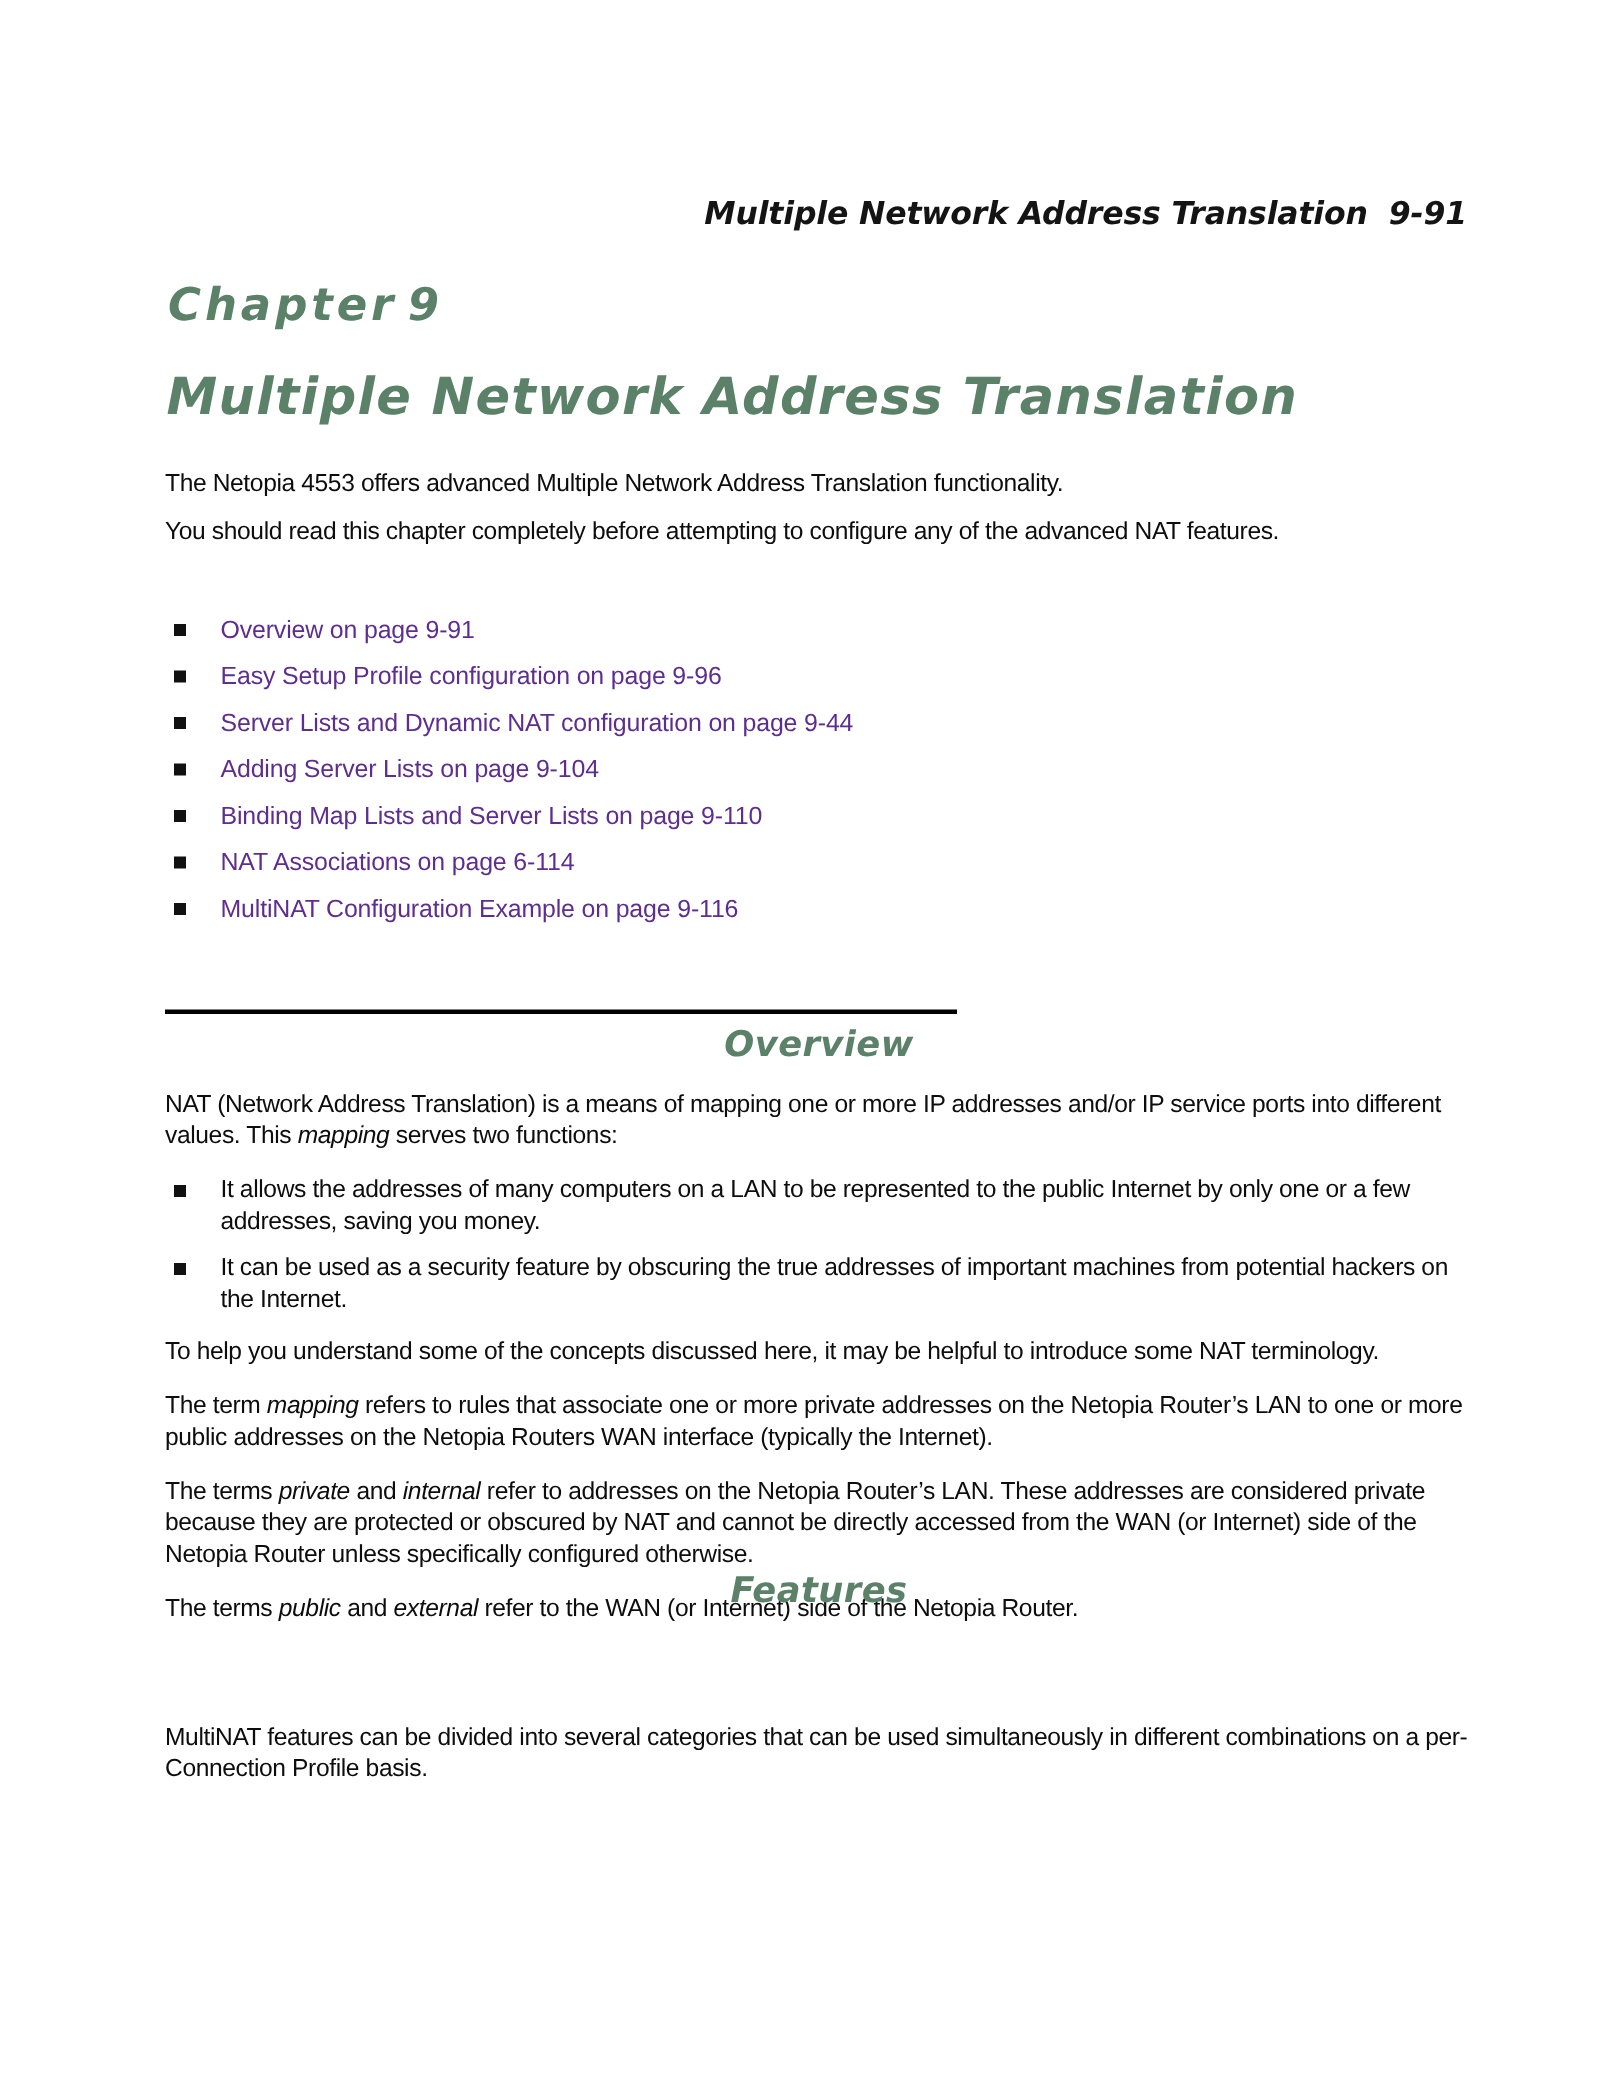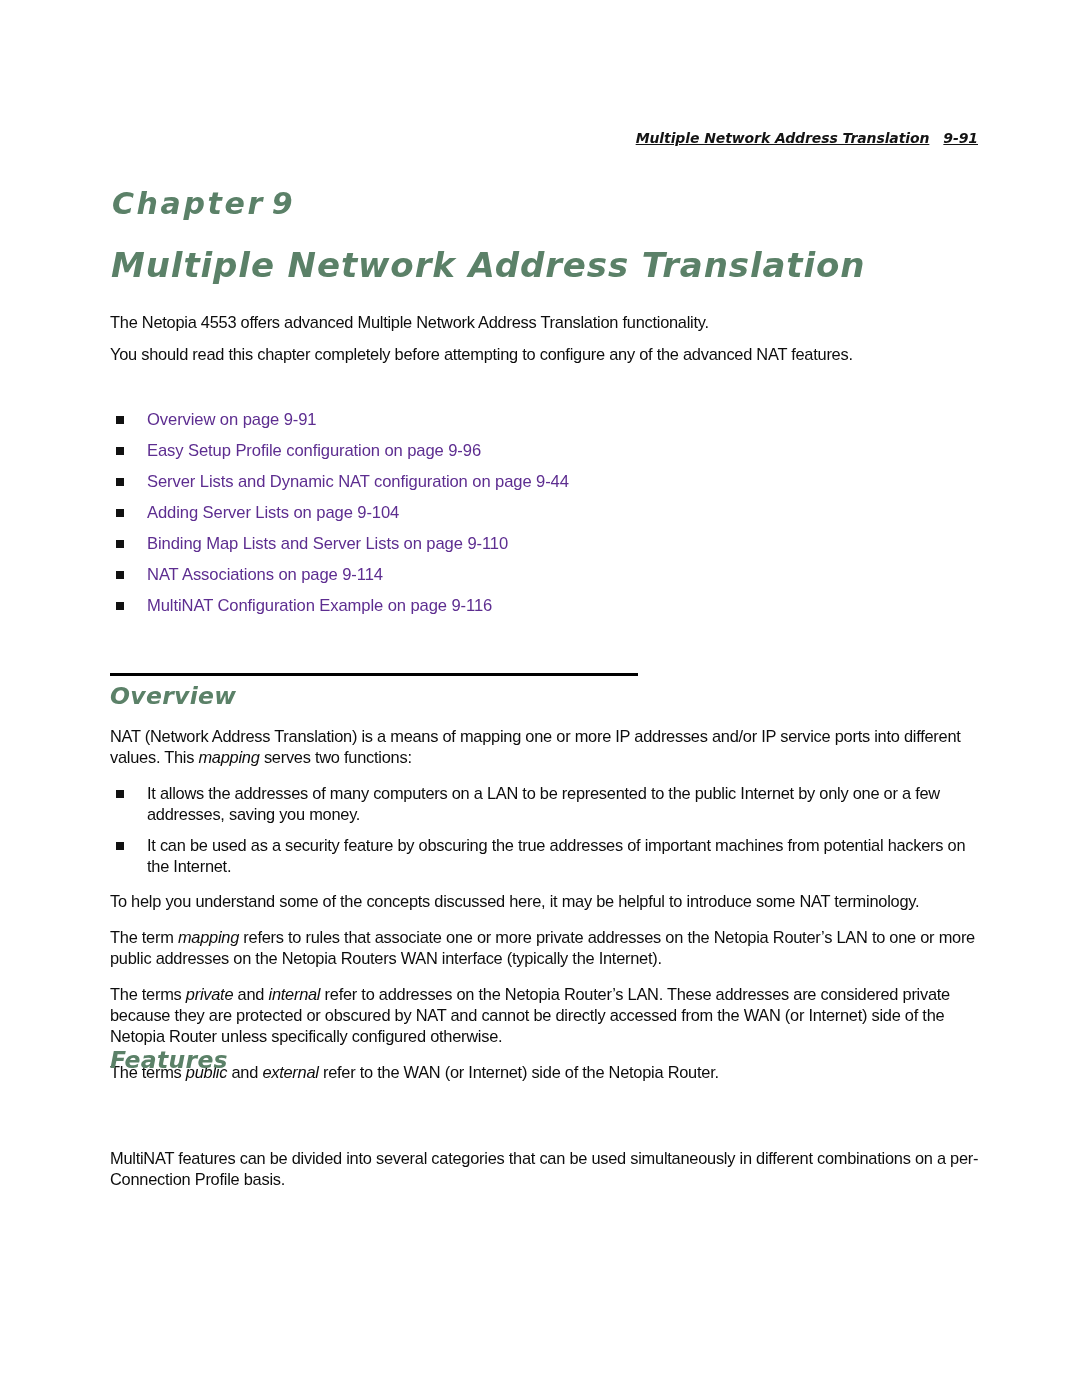--- a/index.html
+++ b/index.html
@@ -27,25 +27,24 @@
   
   .running-header {
     position: absolute;
     top: 130px;
     left: 110px;
     width: 868px;
     text-align: right;
     font-family: "DejaVu Sans", sans-serif;
     font-style: italic;
     font-weight: bold;
-    font-size: 14px;
+    font-size: 21px;
     letter-spacing: -0.1px;
     color: #141414;
     white-space: nowrap;
-    text-decoration: underline;
   }
   .running-header .hdr-page {
     margin-left: 14px;
   }
 
   
   .chapter-label {
     position: absolute;
     top: 186px;
     left: 112px;
@@ -150,20 +149,21 @@
     margin: 0;
   }
   h2.section-head {
     margin: 6px 0 0 0;
     font-family: "DejaVu Sans", sans-serif;
     font-style: italic;
     font-weight: bold;
     font-size: 23.5px;
     letter-spacing: 0.3px;
     color: #5b8168;
+    text-align: center;
   }
 
   .block { position: absolute; left: 110px; width: 872px; }
 </style>
 </head>
 <body>
 
 <div class="page">
 
   <div class="running-header">
@@ -181,21 +181,21 @@
     <p class="body tight">You should read this chapter completely before attempting to configure any of the advanced NAT features.</p>
   </div>
 
   <div class="block" style="top:408px;">
     <ul class="toc">
       <li><span class="sq"></span><span class="lnk">Overview on page 9-91</span></li>
       <li><span class="sq"></span><span class="lnk">Easy Setup Profile configuration on page 9-96</span></li>
       <li><span class="sq"></span><span class="lnk">Server Lists and Dynamic NAT configuration on page 9-44</span></li>
       <li><span class="sq"></span><span class="lnk">Adding Server Lists on page 9-104</span></li>
       <li><span class="sq"></span><span class="lnk">Binding Map Lists and Server Lists on page 9-110</span></li>
-      <li><span class="sq"></span><span class="lnk">NAT Associations on page 9-114</span></li>
+      <li><span class="sq"></span><span class="lnk">NAT Associations on page 6-114</span></li>
       <li><span class="sq"></span><span class="lnk">MultiNAT Configuration Example on page 9-116</span></li>
     </ul>
   </div>
 
   <div class="block" style="top:673px;">
     <div class="section-rule"></div>
     <h2 class="section-head">Overview</h2>
   </div>
 
   <div class="block" style="top:726px;">

